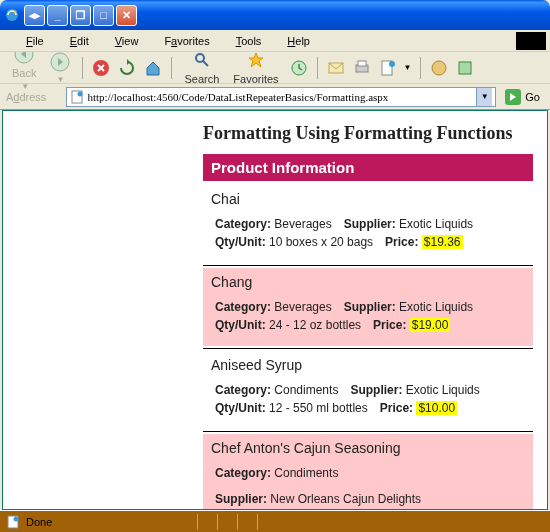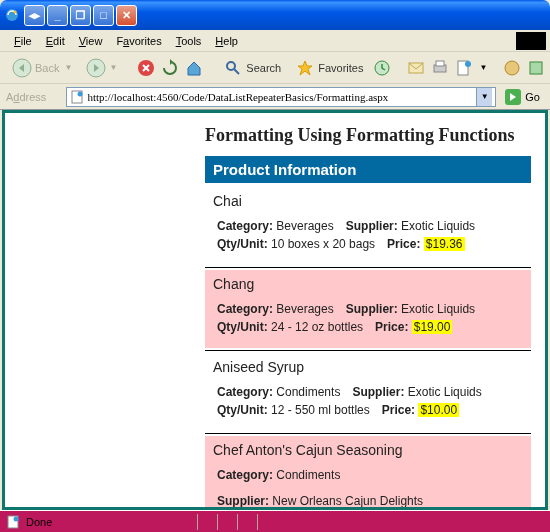--- a/index.html
+++ b/index.html
@@ -7,49 +7,49 @@
 
 .titlebar { height: 30px; background: linear-gradient(to bottom, #0058e6 0%, #3a93ff 8%, #0058e6 40%, #0049c5 100%); display: flex; align-items: center; padding: 0 4px; color: white; border-radius: 7px 7px 0 0; }
 .titlebar .ie-icon { width: 16px; height: 16px; margin-right: 4px; }
 .titlebar .title { flex: 1; font-size: 13px; font-weight: bold; text-shadow: 1px 1px 1px rgba(0,0,0,0.3); }
 .winbtns { display: flex; gap: 2px; }
 .winbtn { width: 21px; height: 21px; border-radius: 3px; border: 1px solid #fff; display: flex; align-items: center; justify-content: center; font-family: Arial; font-weight: bold; font-size: 11px; color: white; }
 .winbtn.blue { background: linear-gradient(to bottom, #7ba7e8, #3874d6); }
 .winbtn.red { background: linear-gradient(to bottom, #e89e8a, #d64f2f); }
 
 .menubar { background: #ece9d8; padding: 2px 8px; display: flex; align-items: center; gap: 2px; border-bottom: 1px solid #d6d2c2; height: 22px; position: relative; }
-.menubar .mi { padding: 2px 6px; cursor: default; }
+.menubar .mi { padding: 2px 6px; cursor: default; margin-left: 12px; }
 .menubar .mi u { text-decoration: underline; }
 .menubar .logo { position: absolute; right: 4px; width: 30px; height: 18px; background: #000; }
 
 .toolbar { background: #ece9d8; padding: 3px 8px; display: flex; align-items: center; gap: 6px; border-bottom: 1px solid #d6d2c2; height: 32px; }
-.tbtn { display: flex; align-items: center; gap: 3px; padding: 2px 4px; color: #333; }
+.tbtn { display: flex; align-items: center; gap: 3px; padding: 2px 4px; color: #333; flex-direction: column; }
 .tbtn.dis { color: #aca899; }
 .ticon { width: 20px; height: 20px; display: flex; align-items: center; justify-content: center; font-size: 14px; }
 .sep { width: 1px; height: 22px; background: #aca899; margin: 0 2px; }
 
 .addrbar { background: #ece9d8; padding: 3px 6px; display: flex; align-items: center; gap: 4px; border-bottom: 1px solid #919b9c; height: 26px; }
 .addrbar .lbl { color: #aca899; margin-right: 16px; }
 .addrbar .urlbox { flex: 1; background: white; border: 1px solid #7f9db9; height: 20px; display: flex; align-items: center; padding: 0 3px; }
 .addrbar .urlbox input { flex: 1; border: none; outline: none; font-family: Tahoma; font-size: 11px; }
 .addrbar .dd { width: 16px; background: #c8d5ee; border-left: 1px solid #7f9db9; height: 18px; display: flex; align-items: center; justify-content: center; font-size: 8px; }
 .gobtn { display: flex; align-items: center; gap: 3px; padding: 2px 4px; }
 
-.content { background: white; height: 400px; overflow-y: auto; border: 3px solid #0f766e; margin: 0 2px; padding: 12px 14px 12px 200px; font-family: Verdana, sans-serif; font-size: 12px; color: #222; position: relative; }
+.content { background: white; height: 400px; overflow-y: auto; border: 1px solid #0f766e; margin: 0 2px; padding: 12px 14px 12px 200px; font-family: Verdana, sans-serif; font-size: 12px; color: #222; position: relative; }
 .content h1 { font-size: 18px; font-weight: bold; margin-bottom: 10px; font-family: Verdana; }
-.section-hdr { background: #0369a1; color: white; font-weight: bold; font-size: 15px; padding: 5px 8px; margin-bottom: 4px; }
+.section-hdr { background: #be185d; color: white; font-weight: bold; font-size: 15px; padding: 5px 8px; margin-bottom: 4px; }
 .product { padding: 6px 8px 10px 8px; margin-bottom: 2px; }
 .product.highlight { background: #ffc9cb; }
 .product .pname { font-size: 14px; margin-bottom: 10px; }
 .product .row { margin: 4px 4px; display: flex; flex-wrap: wrap; gap: 12px; }
 .product .field b { font-weight: bold; }
 .price-hl { background: yellow; padding: 0 2px; }
 .divider { border-top: 1px solid #000; margin: 2px 0; }
 
-.statusbar { background: #be185d; border-top: 1px solid #fff; height: 22px; display: flex; align-items: center; padding: 0 6px; gap: 6px; font-size: 11px; justify-content: space-between; }
+.statusbar { background: #a16207; border-top: 1px solid #fff; height: 22px; display: flex; align-items: center; padding: 0 6px; gap: 6px; font-size: 11px; justify-content: space-between; }
 .statusbar .zone { margin-left: auto; display: flex; align-items: center; gap: 4px; padding: 0 20px 0 20px; border-left: 1px solid #aca899; margin-top: 41px; }
 .statusbar .segs { display: flex; gap: 2px; }
 .statusbar .seg { width: 18px; height: 16px; border-left: 1px solid #aca899; }
 
 svg { display: block; }
 </style>
 </head>
 <body>
 
 <div class="titlebar">

